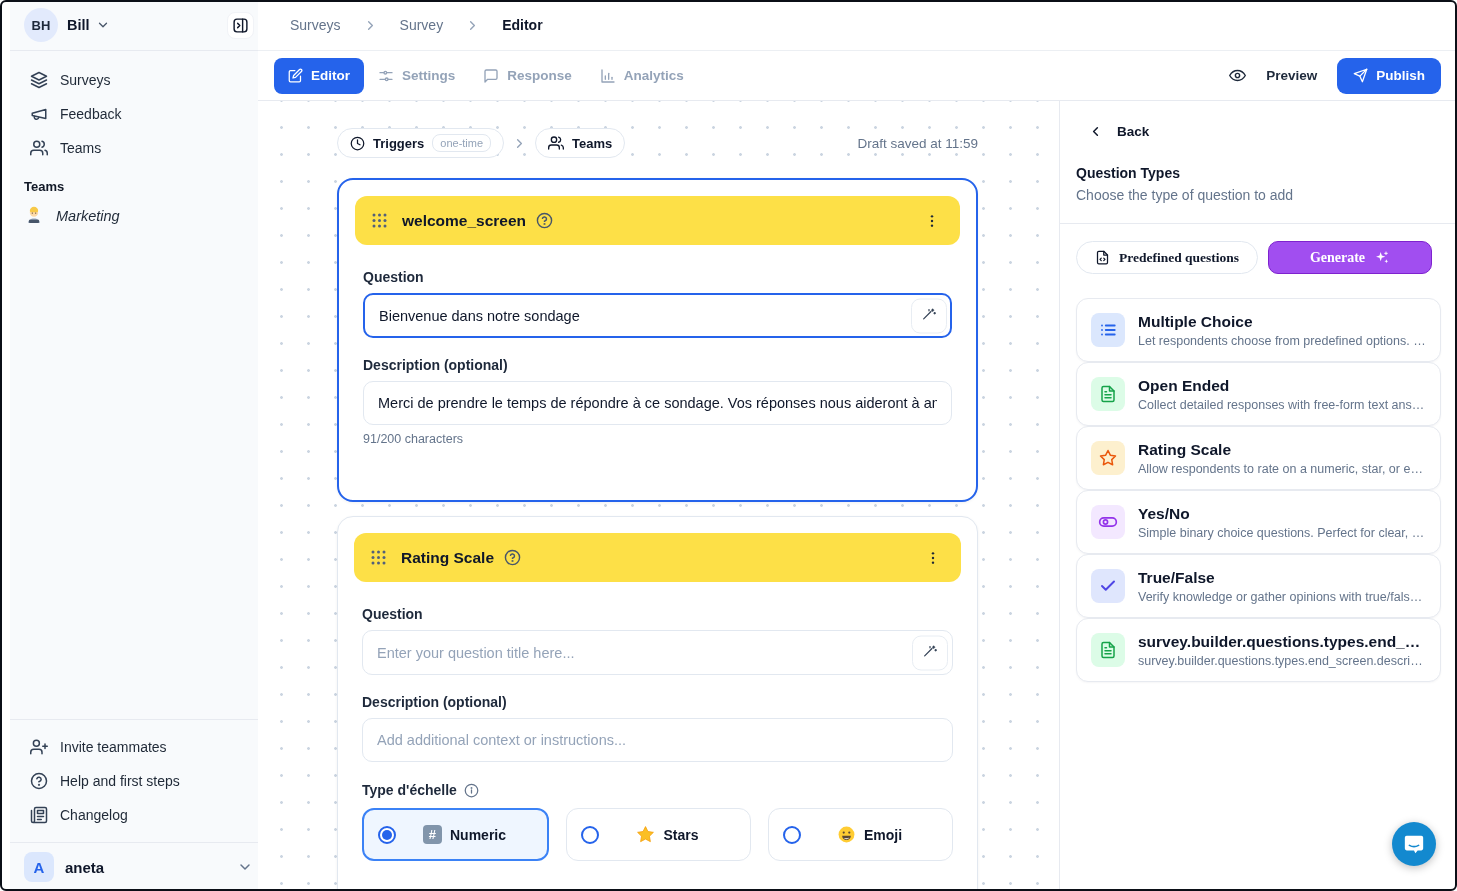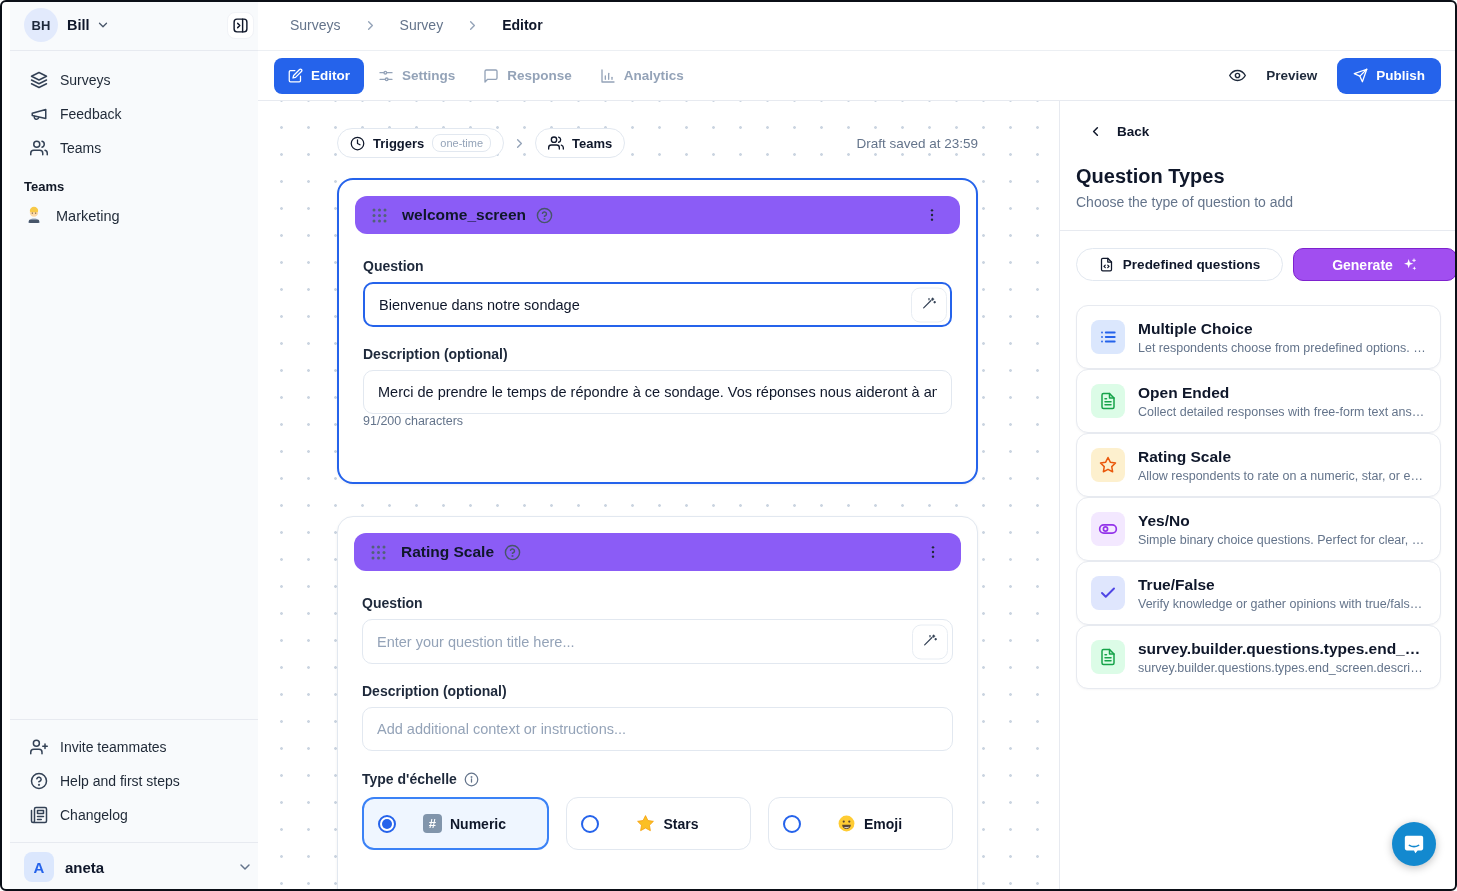--- a/index.html
+++ b/index.html
@@ -13,21 +13,21 @@
   .sidebar { position:absolute; left:10px; top:0; width:258px; height:891px; background:#f8fafc; border-right:1px solid #e7eaf0; }
   .ws-row { height:51px; display:flex; align-items:center; padding:0 14px; border-bottom:1px solid #e7eaf0; position:relative; }
   .avatar { width:34px; height:34px; border-radius:50%; background:#e2eafc; color:#1e293b; font-size:13px; font-weight:700; display:flex; align-items:center; justify-content:center; }
   .ws-name { margin-left:9px; font-size:14.5px; font-weight:700; color:#0f172a; }
   .ws-chev { margin-left:6px; }
   .collapse-btn { position:absolute; right:13px; top:12px; width:27px; height:27px; border-radius:8px; background:#ffffff; border:1px solid #f1f3f7; display:flex; align-items:center; justify-content:center; cursor:pointer; }
   .nav { padding:12px 10px 0 10px; }
   .nav-item { display:flex; align-items:center; gap:12px; height:34px; padding:0 10px; border-radius:8px; font-size:14px; color:#1f2937; cursor:pointer; }
   .nav-item svg { flex:0 0 auto; }
   .section-label { padding:14px 14px 4px 14px; font-size:13px; font-weight:700; color:#111827; }
-  .team-item { display:flex; align-items:center; gap:12px; height:36px; padding:0 14px; font-size:14.5px; color:#1f2937; cursor:pointer; }
+  .team-item { display:flex; align-items:center; gap:12px; height:36px; padding:0 14px; font-size:14.5px; color:#1f2937; cursor:pointer;font-style:italic; }
   .side-footer { position:absolute; left:0; right:0; bottom:0; }
   .side-footer .group { border-top:1px solid #e7eaf0; padding:10px 10px; }
   .foot-item { display:flex; align-items:center; gap:12px; height:34px; padding:0 10px; border-radius:8px; font-size:14px; color:#1f2937; cursor:pointer; }
   .account-row { border-top:1px solid #e7eaf0; padding:9px 14px; display:flex; align-items:center; }
   .account-avatar { width:30px; height:30px; border-radius:8px; background:#dbe7fd; color:#2563eb; font-weight:700; font-size:15px; display:flex; align-items:center; justify-content:center; }
   .account-name { margin-left:11px; font-size:15px; font-weight:700; color:#0f172a; flex:1; }
 
   
   .topbar { position:absolute; left:258px; top:0; width:1199px; height:51px; background:#fff; border-bottom:1px solid #eceff3; display:flex; align-items:center; padding:0 32px; }
   .crumb { font-size:14px; color:#64748b; cursor:pointer; }
@@ -46,46 +46,46 @@
   .trigger-row { position:absolute; top:27px; left:79px; width:641px; display:flex; align-items:center; }
   .pill { display:flex; align-items:center; gap:8px; height:30px; padding:0 12px; background:#fff; border:1px solid #e2e8f0; border-radius:15px; font-size:13px; font-weight:600; color:#0f172a; cursor:pointer; }
   .mini-badge { font-size:11px; font-weight:500; color:#94a3b8; border:1px solid #e2e8f0; border-radius:8px; padding:2px 7px; background:#fff; }
   .trigger-sep { margin:0 8px; }
   .draft-status { margin-left:auto; font-size:13.5px; color:#64748b; }
 
   .qcard { position:absolute; left:79px; width:641px; background:#fff; border-radius:16px; box-shadow:0 1px 3px rgba(15,23,42,.06); }
   .qcard.selected { border:2px solid #2563eb; }
   .qcard.plain { border:1px solid #e2e8f0; }
   .qcard-pad { padding:16px 24px 20px 24px; }
-  .qcard-head { display:flex; align-items:center; background:#8b5cf6; border-radius:12px; height:38px; padding:0 16px; margin:16px 16px 4px 16px; cursor:grab;justify-content:space-between; }
+  .qcard-head { display:flex; align-items:center; background:#fde047; border-radius:12px; height:49px; padding:0 16px; margin:16px 16px 4px 16px; cursor:grab;justify-content:space-between; }
   .qcard-title { margin-left:14px; font-size:15.5px; font-weight:700; color:#0f172a; }
   .qhelp { margin-left:10px; }
   .kebab { margin-left:auto; cursor:pointer; padding:4px; }
   .field-label { font-size:14px; font-weight:600; color:#1e293b; margin:16px 0 8px 0; display:flex; align-items:center; gap:7px; }
   .input-wrap { position:relative; }
   .text-input { width:100%; height:45px; border:1px solid #e2e8f0; border-radius:10px; padding:0 52px 0 14px; font-size:14.5px; color:#0f172a; background:#fff; outline:none; font-family:inherit; }
   .text-input.focus { border:2px solid #2563eb; }
   .text-input::placeholder { color:#94a3b8; }
   .wand-btn { position:absolute; right:5px; top:50%; transform:translateY(-50%); width:36px; height:35px; background:#fff; border:1px solid #e8edf3; border-radius:9px; display:flex; align-items:center; justify-content:center; cursor:pointer; }
-  .char-count { font-size:12.5px; color:#64748b; }
+  .char-count { font-size:12.5px; color:#64748b; margin-top:7px; }
   .scale-row { display:flex; gap:17px; margin-top:10px; }
   .scale-card { flex:1; height:53px; border:1px solid #e2e8f0; border-radius:12px; background:#fff; display:flex; align-items:center; padding:0 14px; cursor:pointer; }
   .scale-card.selected { border:2px solid #3b82f6; background:#eff6ff; }
   .radio { width:18px; height:18px; border-radius:50%; border:2px solid #2563eb; background:#fff; position:relative; flex:0 0 auto; }
   .radio.on::after { content:""; position:absolute; inset:2px; border-radius:50%; background:#2563eb; }
   .scale-center { flex:1; display:flex; align-items:center; justify-content:center; gap:8px; font-size:14px; font-weight:600; color:#0f172a; }
   .hash-key { width:19px; height:19px; border-radius:4px; background:#8195ab; color:#fff; font-size:13px; font-weight:700; display:flex; align-items:center; justify-content:center; }
 
   
   .panel { position:absolute; left:1059px; top:101px; width:398px; height:790px; background:#fff; border-left:1px solid #e7eaf0; }
   .back-row { display:flex; align-items:center; gap:14px; padding:23px 16px 0 28px; font-size:13.5px; font-weight:600; color:#0f172a; cursor:pointer; }
-  .panel-title { padding:26px 16px 0 16px; font-size:20px; font-weight:700; color:#0f172a; }
+  .panel-title { padding:26px 16px 0 16px; font-size:14px; font-weight:700; color:#0f172a; }
   .panel-sub { padding:6px 16px 0 16px; font-size:14px; color:#64748b; }
   .panel-divider { border-bottom:1px solid #e7eaf0; margin-top:20px; }
-  .panel-actions { display:flex; gap:10px; padding:17px 0 0 16px; }
+  .panel-actions { display:flex; gap:10px; padding:17px 25px 0 16px;font-family:Liberation Serif, serif; }
   .predef-btn { flex:1; height:33px; display:flex; align-items:center; justify-content:center; gap:9px; background:#fff; border:1px solid #e2e8f0; border-radius:17px; font-size:13.5px; font-weight:600; color:#0f172a; cursor:pointer; }
   .generate-btn { width:164px; height:33px; display:flex; align-items:center; justify-content:center; gap:9px; background:#a14ef0; border:1.5px solid #7e22ce; border-radius:10px; font-size:14px; font-weight:700; color:#fff; cursor:pointer; }
   .type-list { padding:24px 16px 0 16px; display:flex; flex-direction:column; }
   .type-card { height:64px; border:1px solid #e7eaf0; border-radius:12px; background:#fff; box-shadow:0 1px 2px rgba(15,23,42,.04); display:flex; align-items:center; padding:0 14px; gap:13px; cursor:pointer; }
   .type-icon { width:34px; height:34px; border-radius:8px; display:flex; align-items:center; justify-content:center; flex:0 0 auto; }
   .ti-blue { background:#dbe7fd; } .ti-green { background:#dcfce7; } .ti-amber { background:#fdf0ce; }
   .ti-purple { background:#f3e8ff; } .ti-indigo { background:#dfe6fd; }
   .type-text { flex:1; min-width:0; }
   .type-title { font-size:15.5px; font-weight:700; color:#0f172a; white-space:nowrap; overflow:hidden; text-overflow:ellipsis; }
   .type-desc { font-size:12.5px; color:#64748b; margin-top:3px; white-space:nowrap; overflow:hidden; text-overflow:ellipsis; }
@@ -311,21 +311,21 @@
       <span>
           <svg width="16" height="16" viewBox="0 0 24 24" fill="none" stroke="#0f172a" stroke-width="2" stroke-linecap="round" stroke-linejoin="round">
             <path d="M17 21v-2a4 4 0 0 0-4-4H5a4 4 0 0 0-4 4v2"></path>
             <circle cx="9" cy="7" r="4"></circle>
             <path d="M23 21v-2a4 4 0 0 0-3-3.87"></path>
             <path d="M16 3.13a4 4 0 0 1 0 7.75"></path>
           </svg>
         </span>
       <span>Teams</span>
     </div>
-    <span class="draft-status">Draft saved at 23:59</span>
+    <span class="draft-status">Draft saved at 11:59</span>
   </div>
 
   <div class="qcard selected" style="top:77px;">
     <div class="qcard-head">
       <span>
           <svg width="17" height="17" viewBox="0 0 17 17" fill="#52607a">
             <circle cx="3" cy="3" r="1.5"></circle>
             <circle cx="8.5" cy="3" r="1.5"></circle>
             <circle cx="14" cy="3" r="1.5"></circle>
             <circle cx="3" cy="8.5" r="1.5"></circle>

